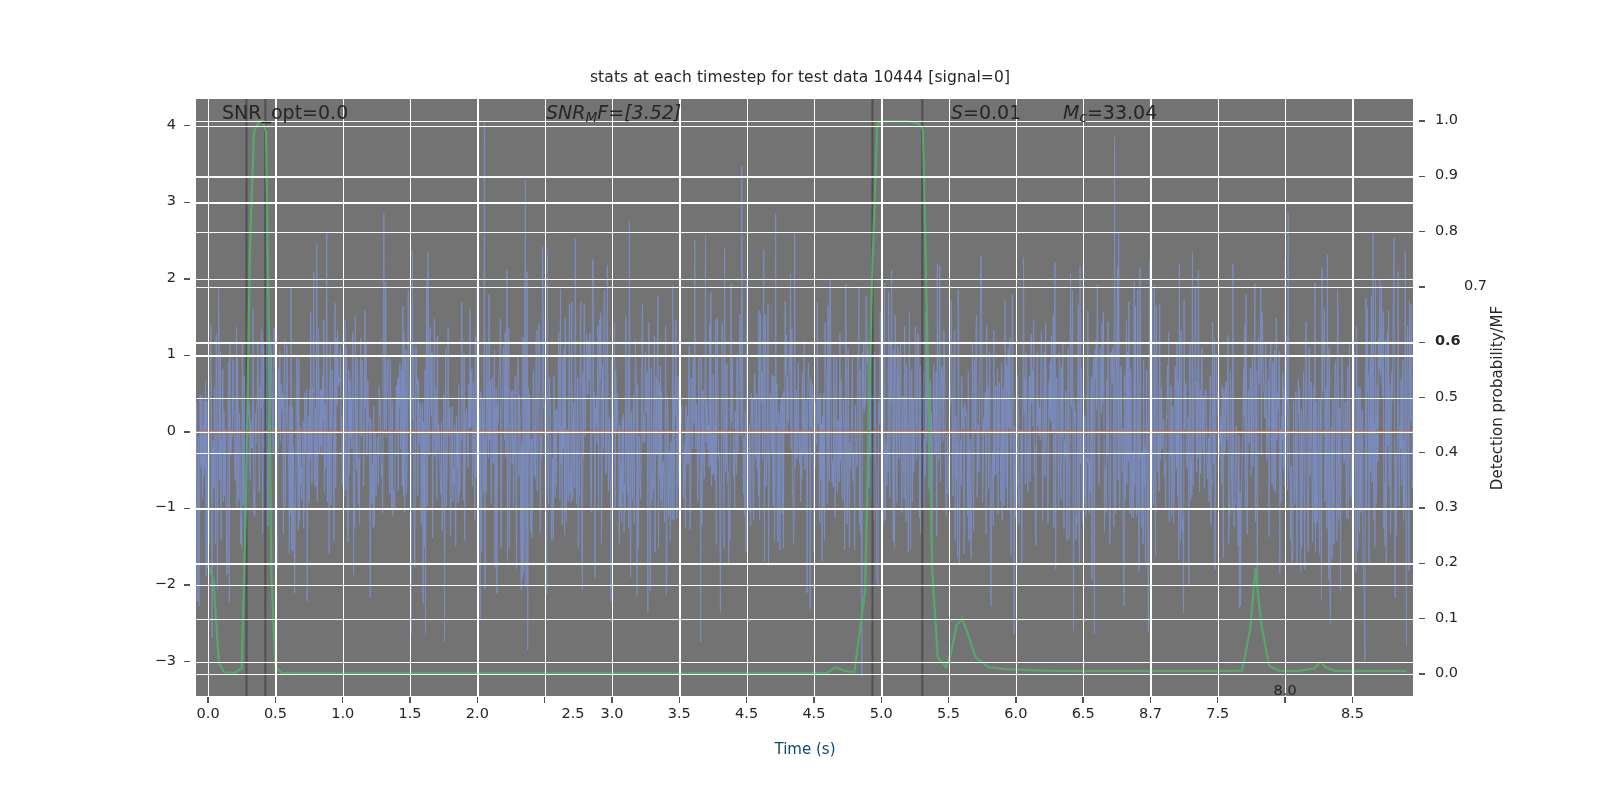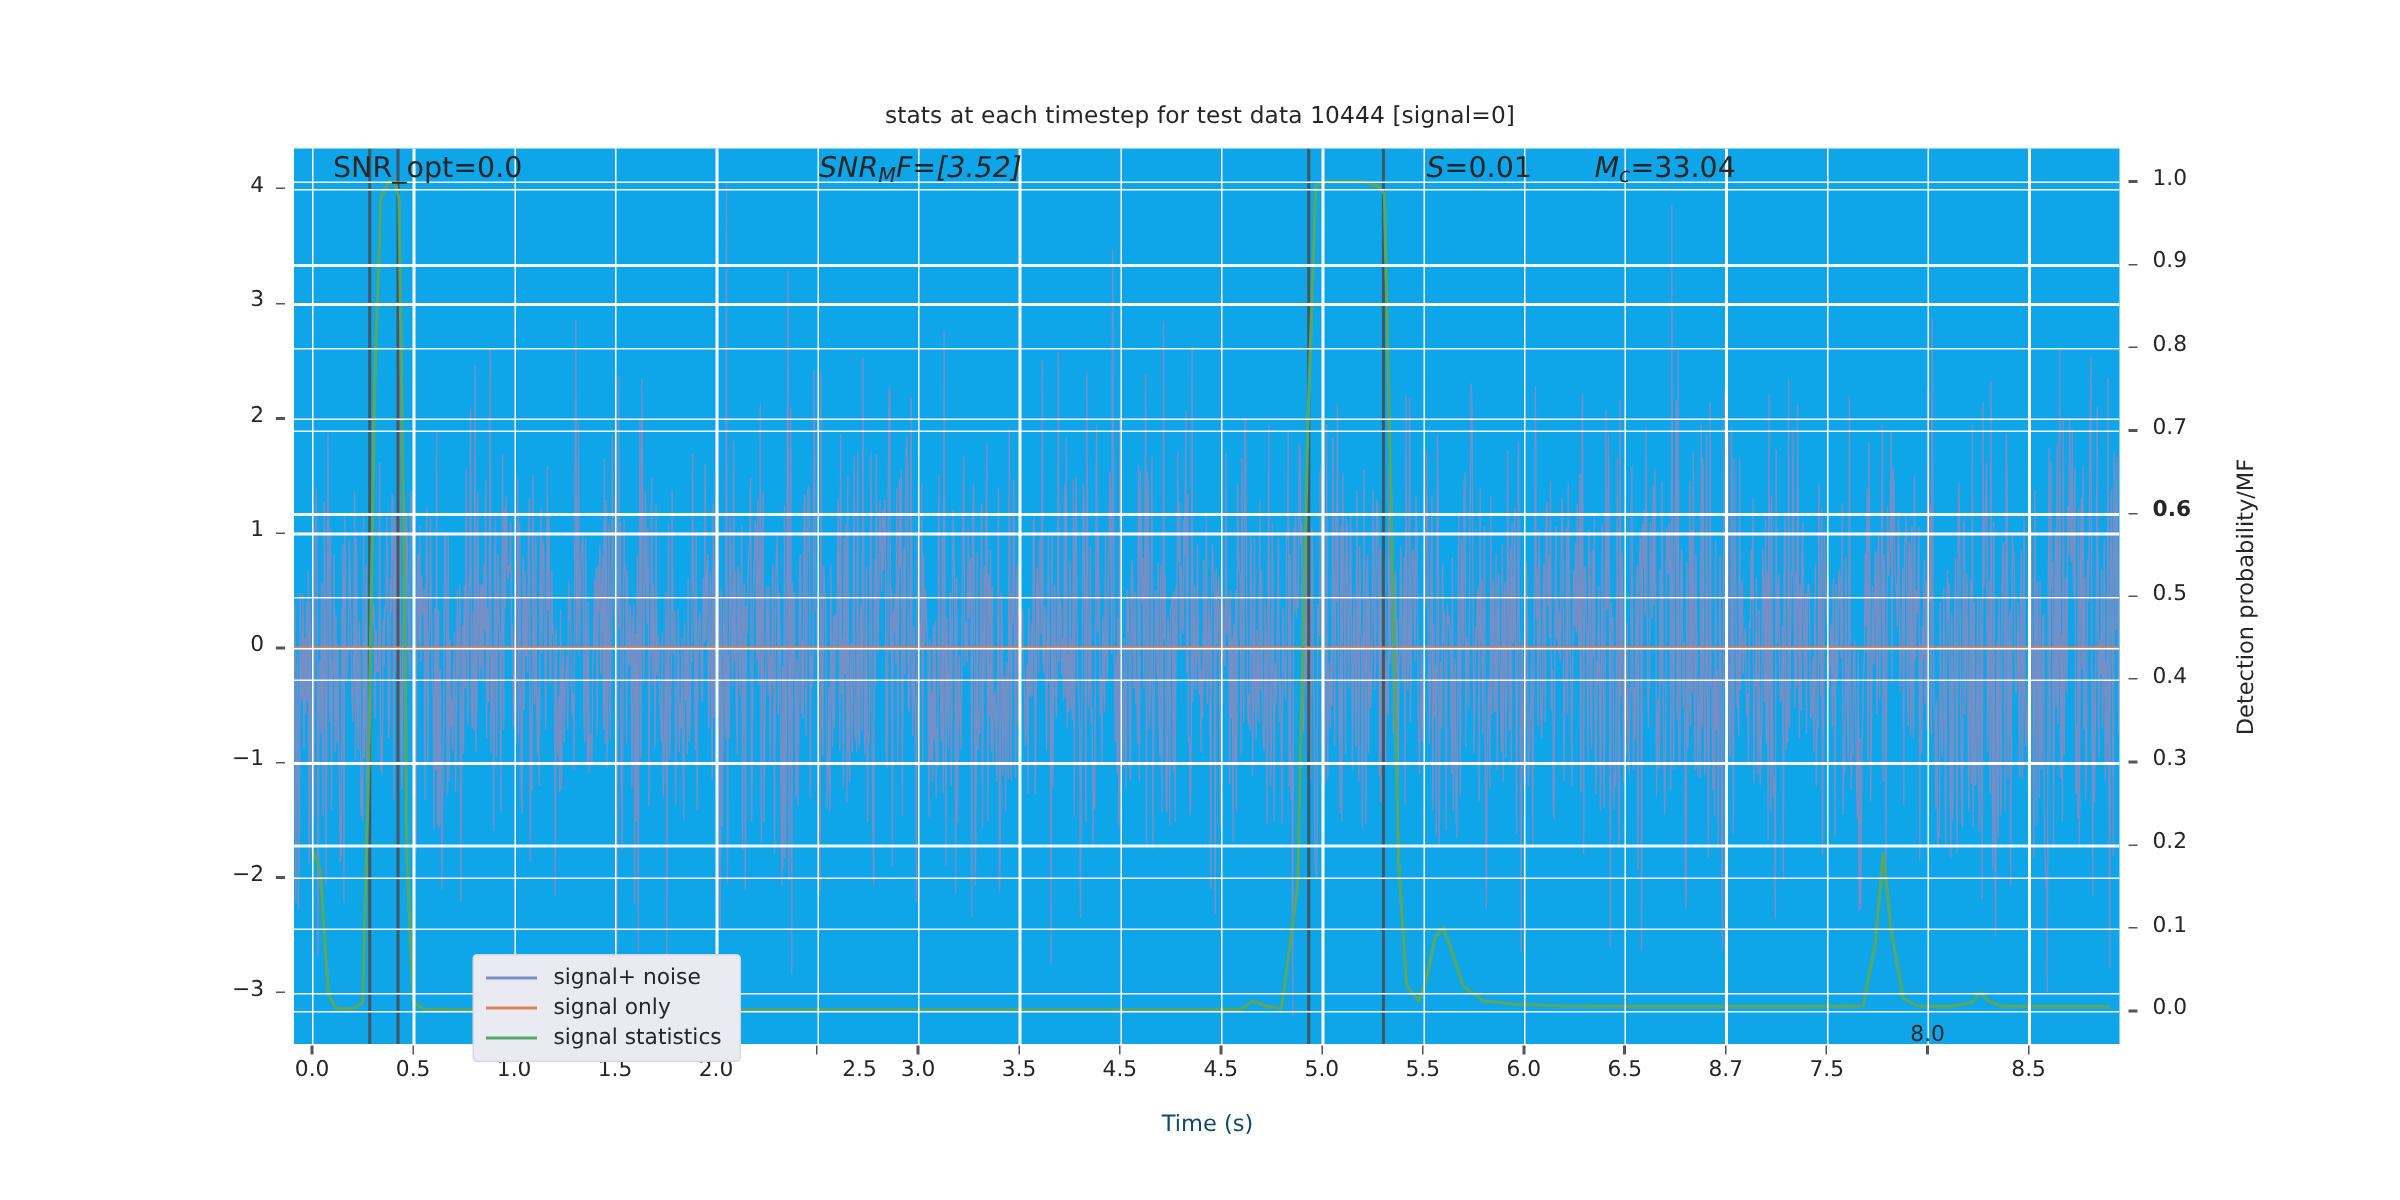--- a/index.html
+++ b/index.html
@@ -22,21 +22,21 @@
     text-align: center;
     font-size: 15.5px;
     color: #262626;
     letter-spacing: 0.1px;
   }
   
   #axes {
     position: absolute;
     left: 196px; top: 99px;
     width: 1217px; height: 597px;
-    background: #0ea5e9;
+    background: #737373;
     overflow: hidden;
   }
   .gridline-h, .gridline-v {
     position: absolute;
     background: #ffffff;
   }
   .gridline-h { left: 0; width: 100%; height: 1.3px; }
   .gridline-v { top: 0; height: 100%; width: 1.3px; }
   .gridline-r { background: #ffffff; opacity: 0.95; }
 
@@ -199,21 +199,21 @@
       <div class="tick-label ytick-left" style="top: 651.558px; left: 124px; width: 52px;">−3</div>
       <div class="tickmark tickmark-y" style="left: 184px; top: 660.858px;"></div>
     </div>
   <div id="ticks-right">
       <div class="tick-label ytick-right" style="top: 111.111px; left: 1435px; width: 52px;">1.0</div>
       <div class="tickmark tickmark-y" style="left: 1419px; top: 120.411px;"></div>
       <div class="tick-label ytick-right" style="top: 166.389px; left: 1435px; width: 52px;">0.9</div>
       <div class="tickmark tickmark-y" style="left: 1419px; top: 175.689px;"></div>
       <div class="tick-label ytick-right" style="top: 221.667px; left: 1435px; width: 52px;">0.8</div>
       <div class="tickmark tickmark-y" style="left: 1419px; top: 230.967px;"></div>
-      <div class="tick-label ytick-right" style="top: 276.944px; left: 1435px; width: 52px;">0.7</div>
+      <div class="tick-label ytick-right" style="top: 276.944px; left: 1435px; width: 52px; text-align: right;">0.7</div>
       <div class="tickmark tickmark-y" style="left: 1419px; top: 286.244px;"></div>
       <div class="tick-label ytick-right" style="top: 332.222px; left: 1435px; width: 52px; font-weight: bold;">0.6</div>
       <div class="tickmark tickmark-y" style="left: 1419px; top: 341.522px;"></div>
       <div class="tick-label ytick-right" style="top: 387.5px; left: 1435px; width: 52px;">0.5</div>
       <div class="tickmark tickmark-y" style="left: 1419px; top: 396.8px;"></div>
       <div class="tick-label ytick-right" style="top: 442.778px; left: 1435px; width: 52px;">0.4</div>
       <div class="tickmark tickmark-y" style="left: 1419px; top: 452.078px;"></div>
       <div class="tick-label ytick-right" style="top: 498.056px; left: 1435px; width: 52px;">0.3</div>
       <div class="tickmark tickmark-y" style="left: 1419px; top: 507.356px;"></div>
       <div class="tick-label ytick-right" style="top: 553.333px; left: 1435px; width: 52px;">0.2</div>
@@ -258,28 +258,14 @@
       <div class="tickmark tickmark-x" style="left: 1217.1px; top: 697px;"></div>
       <div class="tick-label xtick" style="left: 1245.11px; width: 80px; top: 682px;">8.0</div>
       <div class="tickmark tickmark-x" style="left: 1284.41px; top: 697px;"></div>
       <div class="tick-label xtick" style="left: 1312.42px; width: 80px; top: 705px;">8.5</div>
       <div class="tickmark tickmark-x" style="left: 1351.72px; top: 697px;"></div>
     </div>
 
   <div id="ylabel-right">Detection probability/MF</div>
   <div id="xlabel">Time (s)</div>
 
-  <div id="legend">
-      <div class="legend-row">
-        <span class="legend-swatch" style="border-top-color: rgb(123, 141, 196);"></span>
-        <span class="legend-text">signal+ noise</span>
-      </div>
-      <div class="legend-row">
-        <span class="legend-swatch" style="border-top-color: rgb(221, 132, 82);"></span>
-        <span class="legend-text">signal only</span>
-      </div>
-      <div class="legend-row">
-        <span class="legend-swatch" style="border-top-color: rgb(85, 168, 104);"></span>
-        <span class="legend-text">signal statistics</span>
-      </div>
-    </div>
 
 </div>
 
 </body></html>

